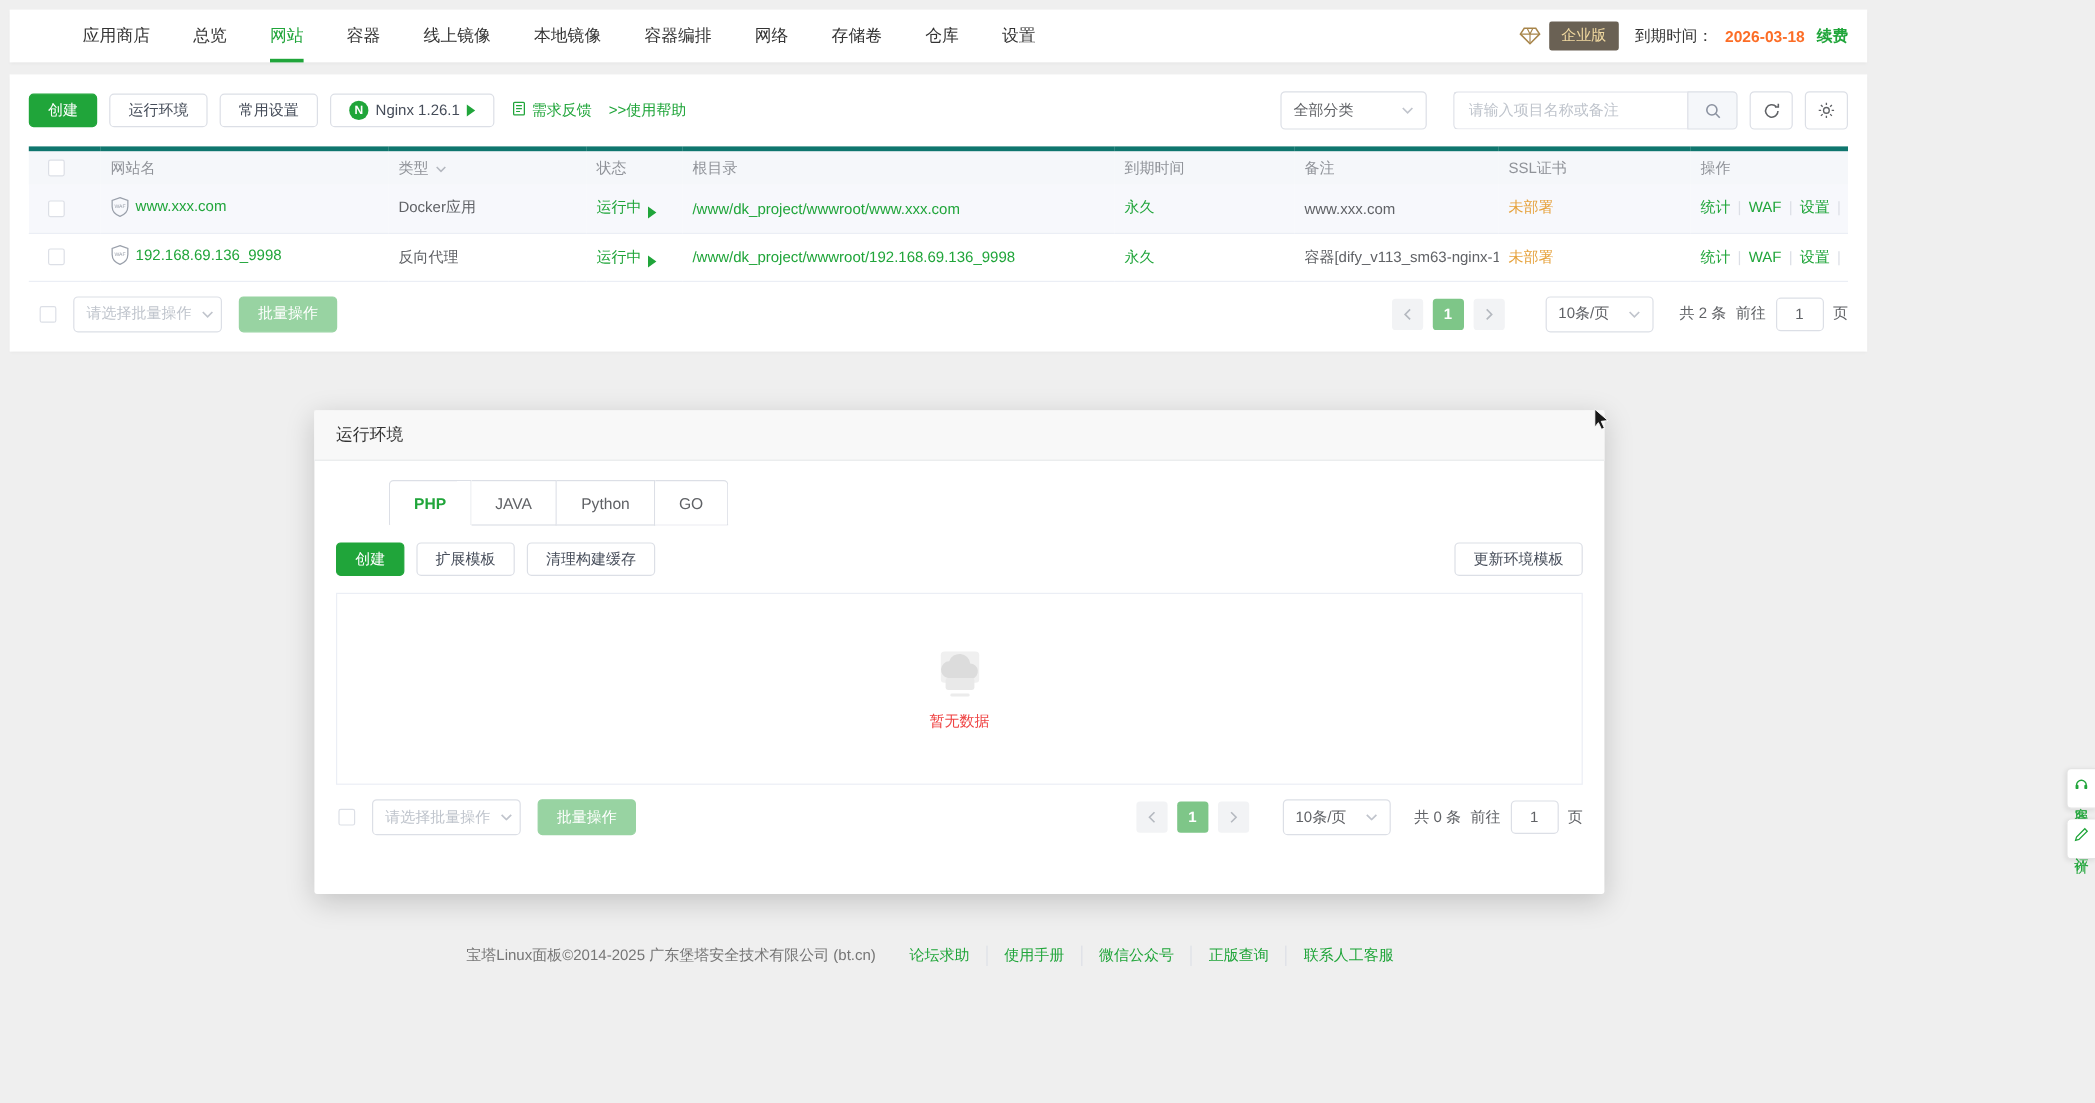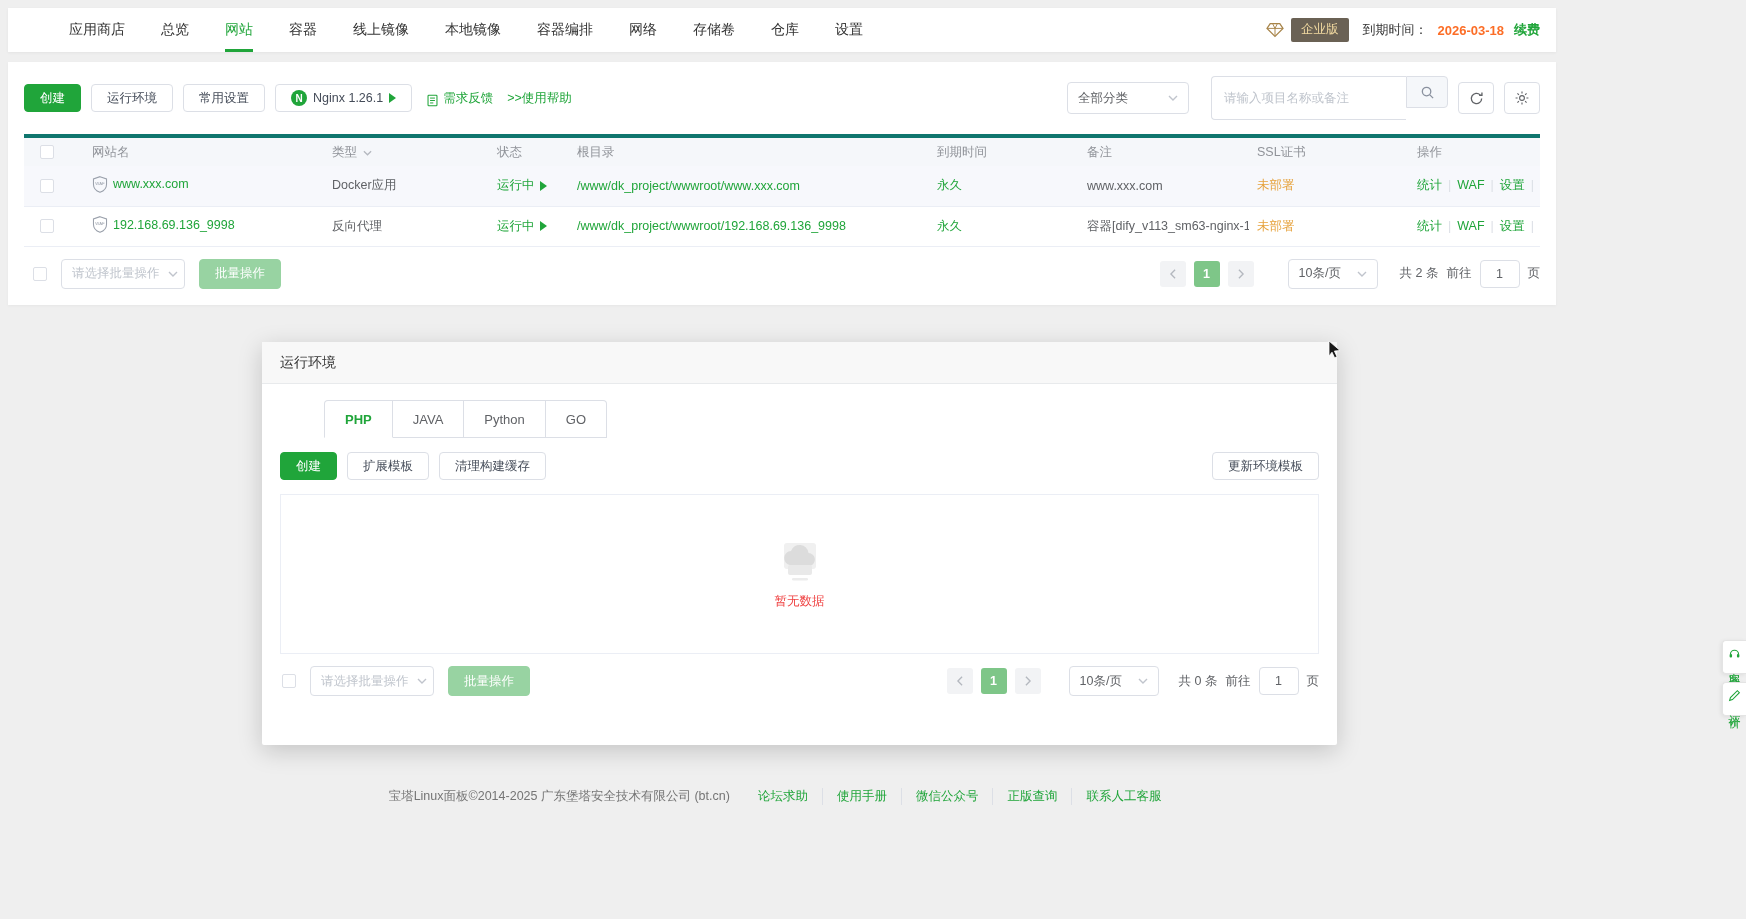--- a/index.html
+++ b/index.html
@@ -45,36 +45,36 @@
   .toolbar{ display:flex; align-items:center; justify-content:space-between; }
   .toolbar-left{ display:flex; align-items:center; gap:10px; }
   .toolbar-right{ display:flex; align-items:center; gap:10px; }
   .btn{
     display:inline-flex; align-items:center; justify-content:center; gap:6px;
     height:28px; padding:0 15px; border-radius:4px; font-size:12.5px;
     border:1px solid #dcdfe6; background:#fff; color:#454c59; cursor:pointer; white-space:nowrap;
   }
   .btn-primary{ background:#20a53a; border-color:#20a53a; color:#fff; }
   .btn-green-disabled{ background:#98d3a2; border-color:#98d3a2; color:#fff; }
-  .text-link{ display:inline-flex; align-items:flex-end; gap:4px; color:#20a53a; font-size:12.5px; cursor:pointer; margin-left:4px; }
+  .text-link{ display:inline-flex; align-items:flex-start; gap:4px; color:#20a53a; font-size:12.5px; cursor:pointer; margin-left:4px; }
   .nginx-logo{
     width:16px; height:16px; border-radius:50%; background:#20a53a; color:#fff;
     font-size:10px; font-weight:bold; display:inline-flex; align-items:center; justify-content:center;
   }
   .play{ width:0; height:0; border-left:7px solid #20a53a; border-top:5px solid transparent; border-bottom:5px solid transparent; display:inline-block; }
   .select{
     display:inline-flex; align-items:center; justify-content:space-between;
     height:32px; border:1px solid #dcdfe6; border-radius:4px; background:#fff;
     padding:0 10px; font-size:12.5px; color:#606266; cursor:pointer; white-space:nowrap;
   }
   .select .ph{ color:#bfc4cc; }
   .chev{ margin-left:8px; display:inline-flex; }
   .search-group{ display:flex; }
   .search-input{
-    width:195px; height:44px; border:1px solid #dcdfe6; border-right:none;
+    width:195px; height:32px; border:1px solid #dcdfe6; border-right:none;
     border-radius:4px 0 0 4px; padding:0 12px; font-size:12.5px; color:#3b82f6; outline:none;
     font-family:Liberation Serif, serif;
   }
   .search-input::placeholder{ color:#bfc4cc; }
   .search-btn{
     width:42px; height:32px; border:1px solid #dcdfe6; border-radius:0 4px 4px 0;
     background:#f5f7fa; display:flex; align-items:center; justify-content:center; cursor:pointer;
   }
   .icon-btn{
     width:36px; height:32px; border:1px solid #dcdfe6; border-radius:4px; background:#fff;
@@ -82,21 +82,21 @@
   }
 
   table.sites{ width:100%; border-collapse:collapse; margin-top:14px; font-size:12.5px; table-layout:fixed; }
   table.sites th{
     background:#f5f7fa; color:#909399; font-weight:400; height:30px;
     text-align:left; padding:0 8px; border-top:4px solid #0f766e; white-space:nowrap;margin-top:20px;
   }
   table.sites td{ height:40px; padding:0 8px; border-bottom:1px solid #ebeef5; color:#606266; white-space:nowrap; overflow:hidden; }
   table.sites tr.striped td{ background:#f7f8fc; }
   .site-link{ color:#20a53a; cursor:pointer; display:inline-flex; align-items:center; gap:5px; }
-  .status{ color:#20a53a; display:inline-flex; align-items:center; gap:5px; cursor:pointer; }
+  .status{ color:#20a53a; display:inline-flex; align-items:flex-end; gap:5px; cursor:pointer; }
   .ssl{ color:#e6a23c; cursor:pointer; }
   .ops{ text-align:right; }
   .ops a{ color:#20a53a; cursor:pointer; }
   .ops .sep{ color:#dcdfe6; margin:0 6px; }
   .checkbox{
     width:14px; height:14px; border:1px solid #dcdfe6; border-radius:2px; background:#fff;
     display:inline-block; cursor:pointer; vertical-align:middle;
   }
   th .checkbox, td .checkbox{ margin-left:8px; }
 

